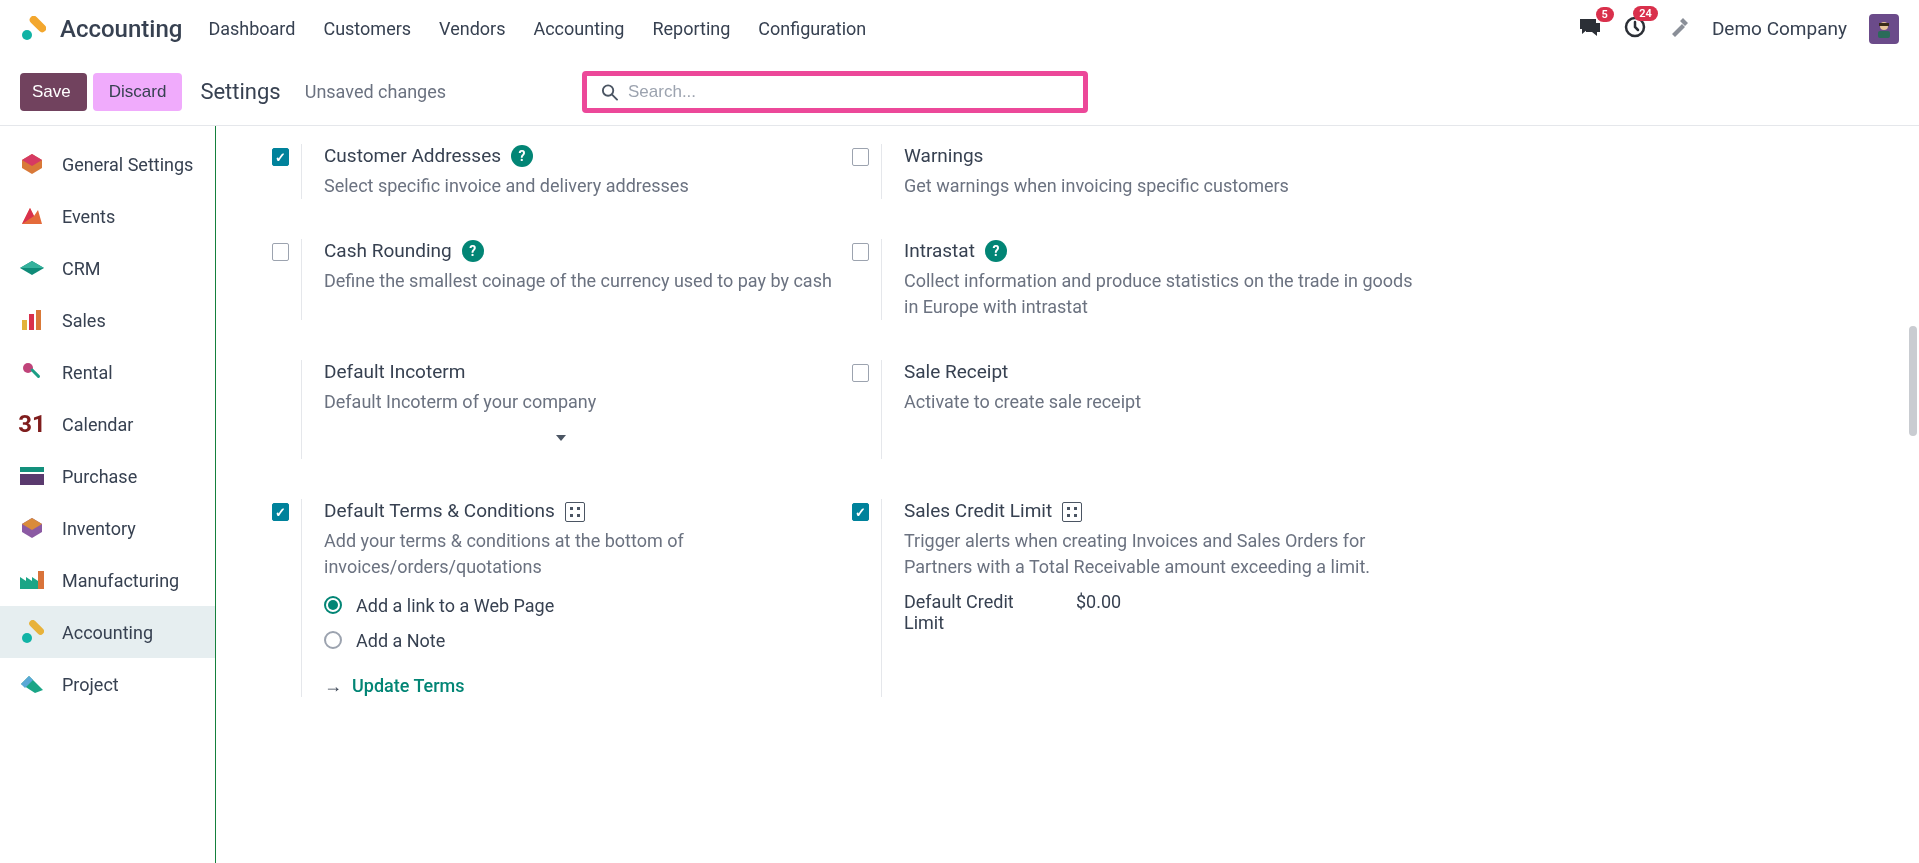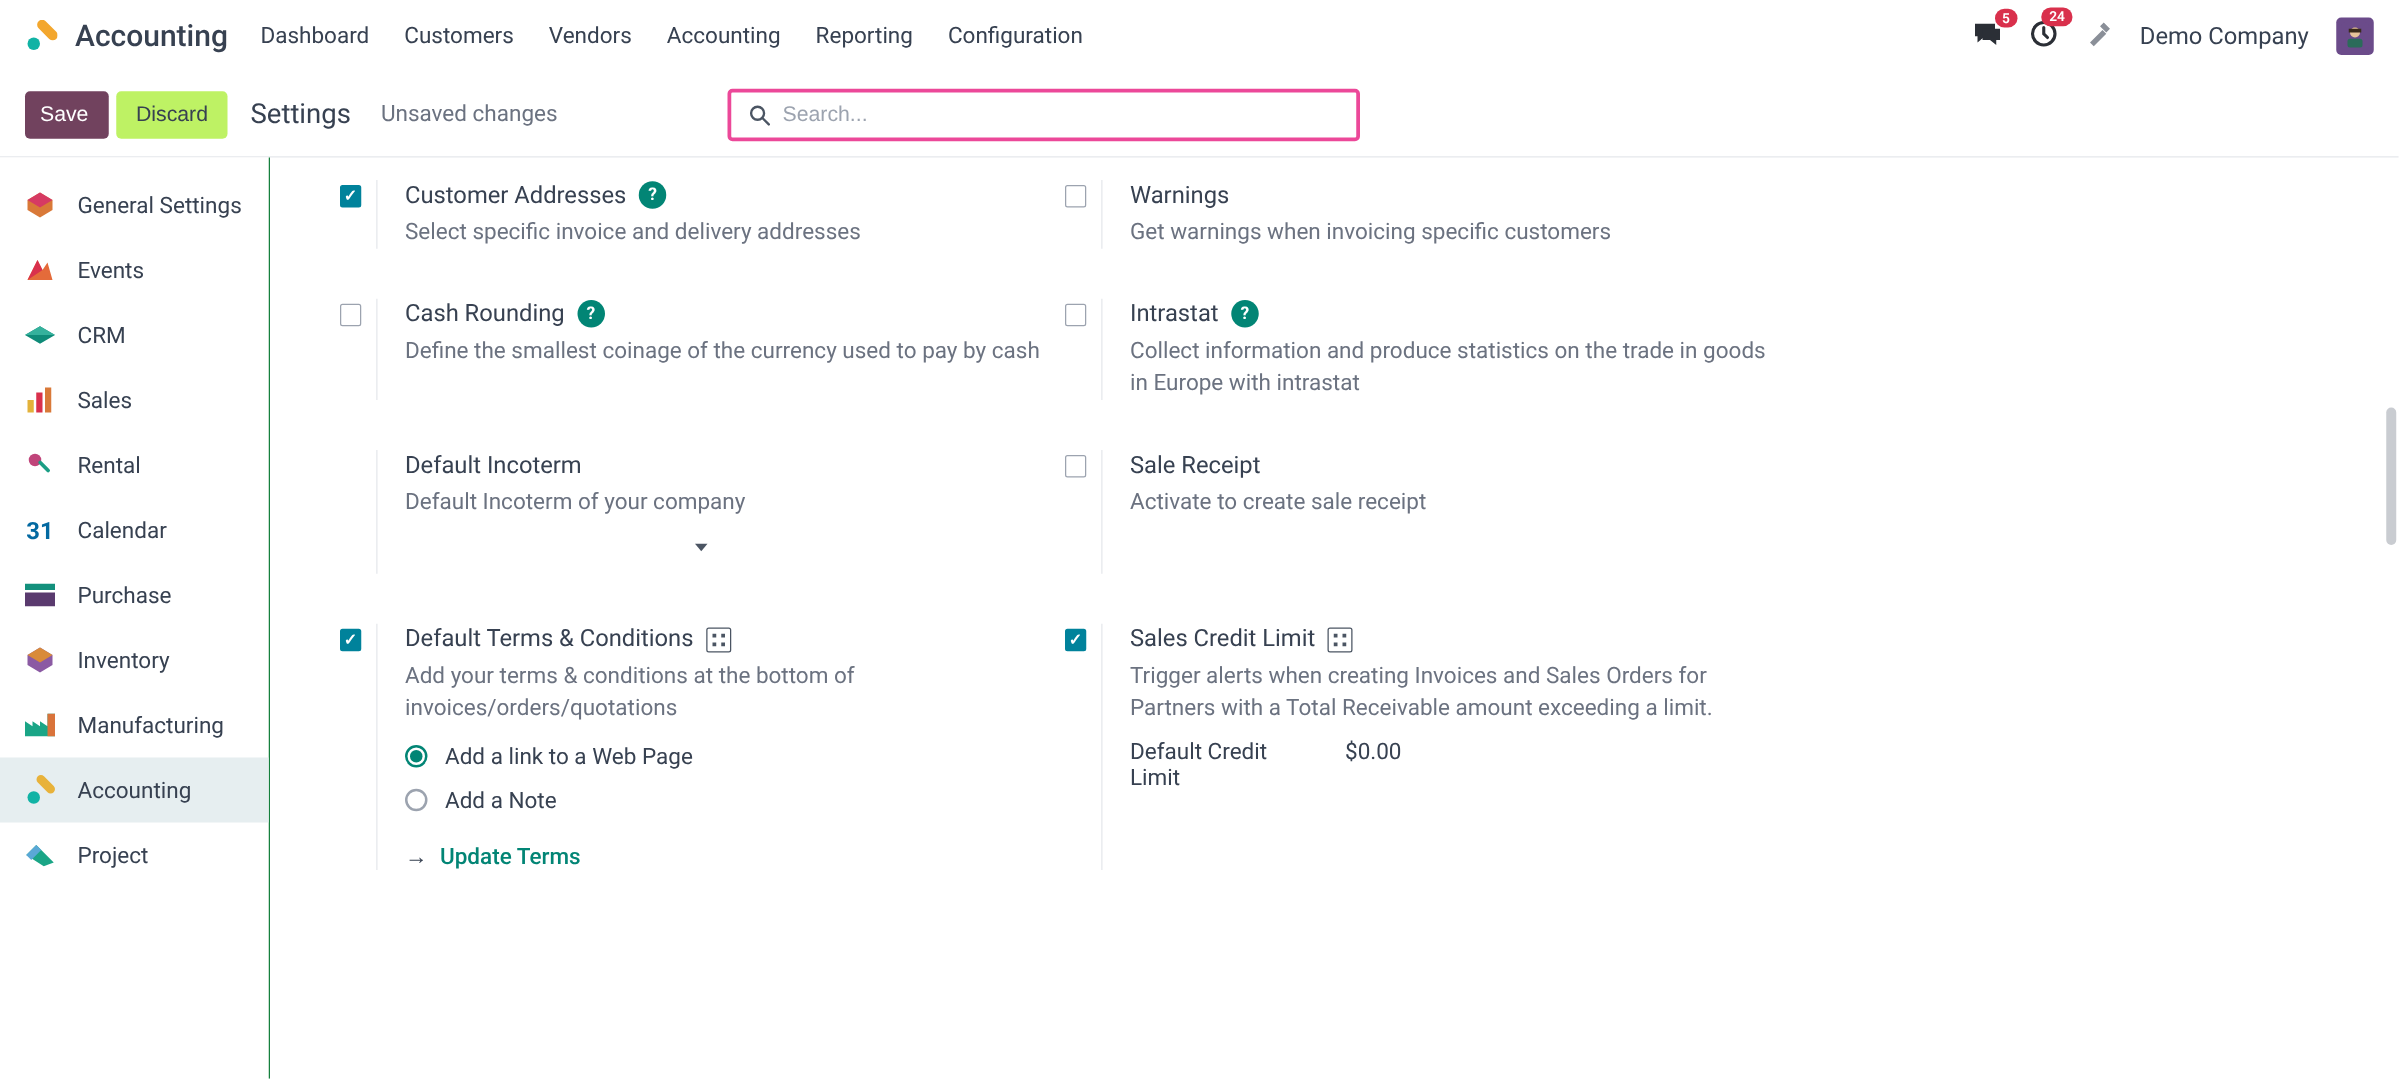--- a/index.html
+++ b/index.html
@@ -15,24 +15,24 @@
   .topright { margin-left:auto; display:flex; align-items:center; gap:22px;}
   .badge-host { position:relative; }
   .badge { position:absolute; top:-10px; right:-12px; background:#d9304c; color:#fff; font-size:11px; border-radius:10px; padding:1px 6px; font-weight:600;}
   .company { font-size:19px; color:#374151;}
   .avatar { width:30px; height:30px; border-radius:4px; background:#6b4b8a; display:flex; align-items:center; justify-content:center;}
   
   
   .ctrlbar { display:flex; align-items:center; height:68px; padding:0 20px 0 20px; gap:6px; border-bottom:1px solid #e5e7eb;}
   .btn { border:none; border-radius:4px; padding:9px 16px; font-size:17px; cursor:pointer;}
   .btn-primary { background:#71425e; color:#fff;padding-left:12px;}
-  .btn-secondary { background:#bef264; color:#374151;}
+  .btn-secondary { background:#f0abfc; color:#374151;}
   .page-title { font-size:22px; margin-left:12px; color:#374151;}
   .unsaved { font-size:18px; color:#6b7280; margin-left:18px;}
-  .searchwrap { margin-left:130px; width:506px; height:42px; border:3px solid #ec4899; border-radius:4px; display:flex; align-items:center; padding:0 14px; gap:10px;justify-content:center;}
+  .searchwrap { margin-left:130px; width:506px; height:42px; border:5px solid #ec4899; border-radius:4px; display:flex; align-items:center; padding:0 14px; gap:10px;justify-content:center;}
   .searchwrap input { border:none; outline:none; font-size:17px; width:100%; color:#374151;}
   .searchwrap input::placeholder{color:#9ca3af;}
   
   
   .body { display:flex; height:calc(100vh - 126px); }
   .sidebar { width:216px; border-right:1px solid #15803d; padding-top:12px; background:#fff; overflow:hidden;}
   .side-item { display:flex; align-items:center; gap:16px; padding:12px 14px 12px 18px; font-size:18px; color:#374151; cursor:pointer;}
   .side-item.active { background:#e6eef0;}
   .side-icon { width:28px; height:28px; display:flex; align-items:center; justify-content:center; flex:0 0 28px;}
   
@@ -184,21 +184,21 @@
       <span class="side-icon">
           <svg width="24" height="24" viewBox="0 0 24 24">
             <circle cx="8" cy="8" r="5" fill="#c0447a"></circle>
             <rect x="10" y="10" width="3" height="12" rx="1.5" transform="rotate(-45 10 10)" fill="#1b9e85"></rect>
           </svg>
         </span>
       <span>Rental</span>
     </div>
     <div class="side-item">
       <span class="side-icon">
-          <span style="font-size:19px;font-weight:700;color:#0369a1;">31</span>
+          <span style="font-size:24px;font-weight:700;color:#7f1d1d;">31</span>
         </span>
       <span>Calendar</span>
     </div>
     <div class="side-item">
       <span class="side-icon">
           <svg width="26" height="20" viewBox="0 0 26 20">
             <rect x="1" y="1" width="24" height="5" fill="#13907c"></rect>
             <rect x="1" y="8" width="24" height="11" fill="#5a3a6e"></rect>
           </svg>
         </span>

